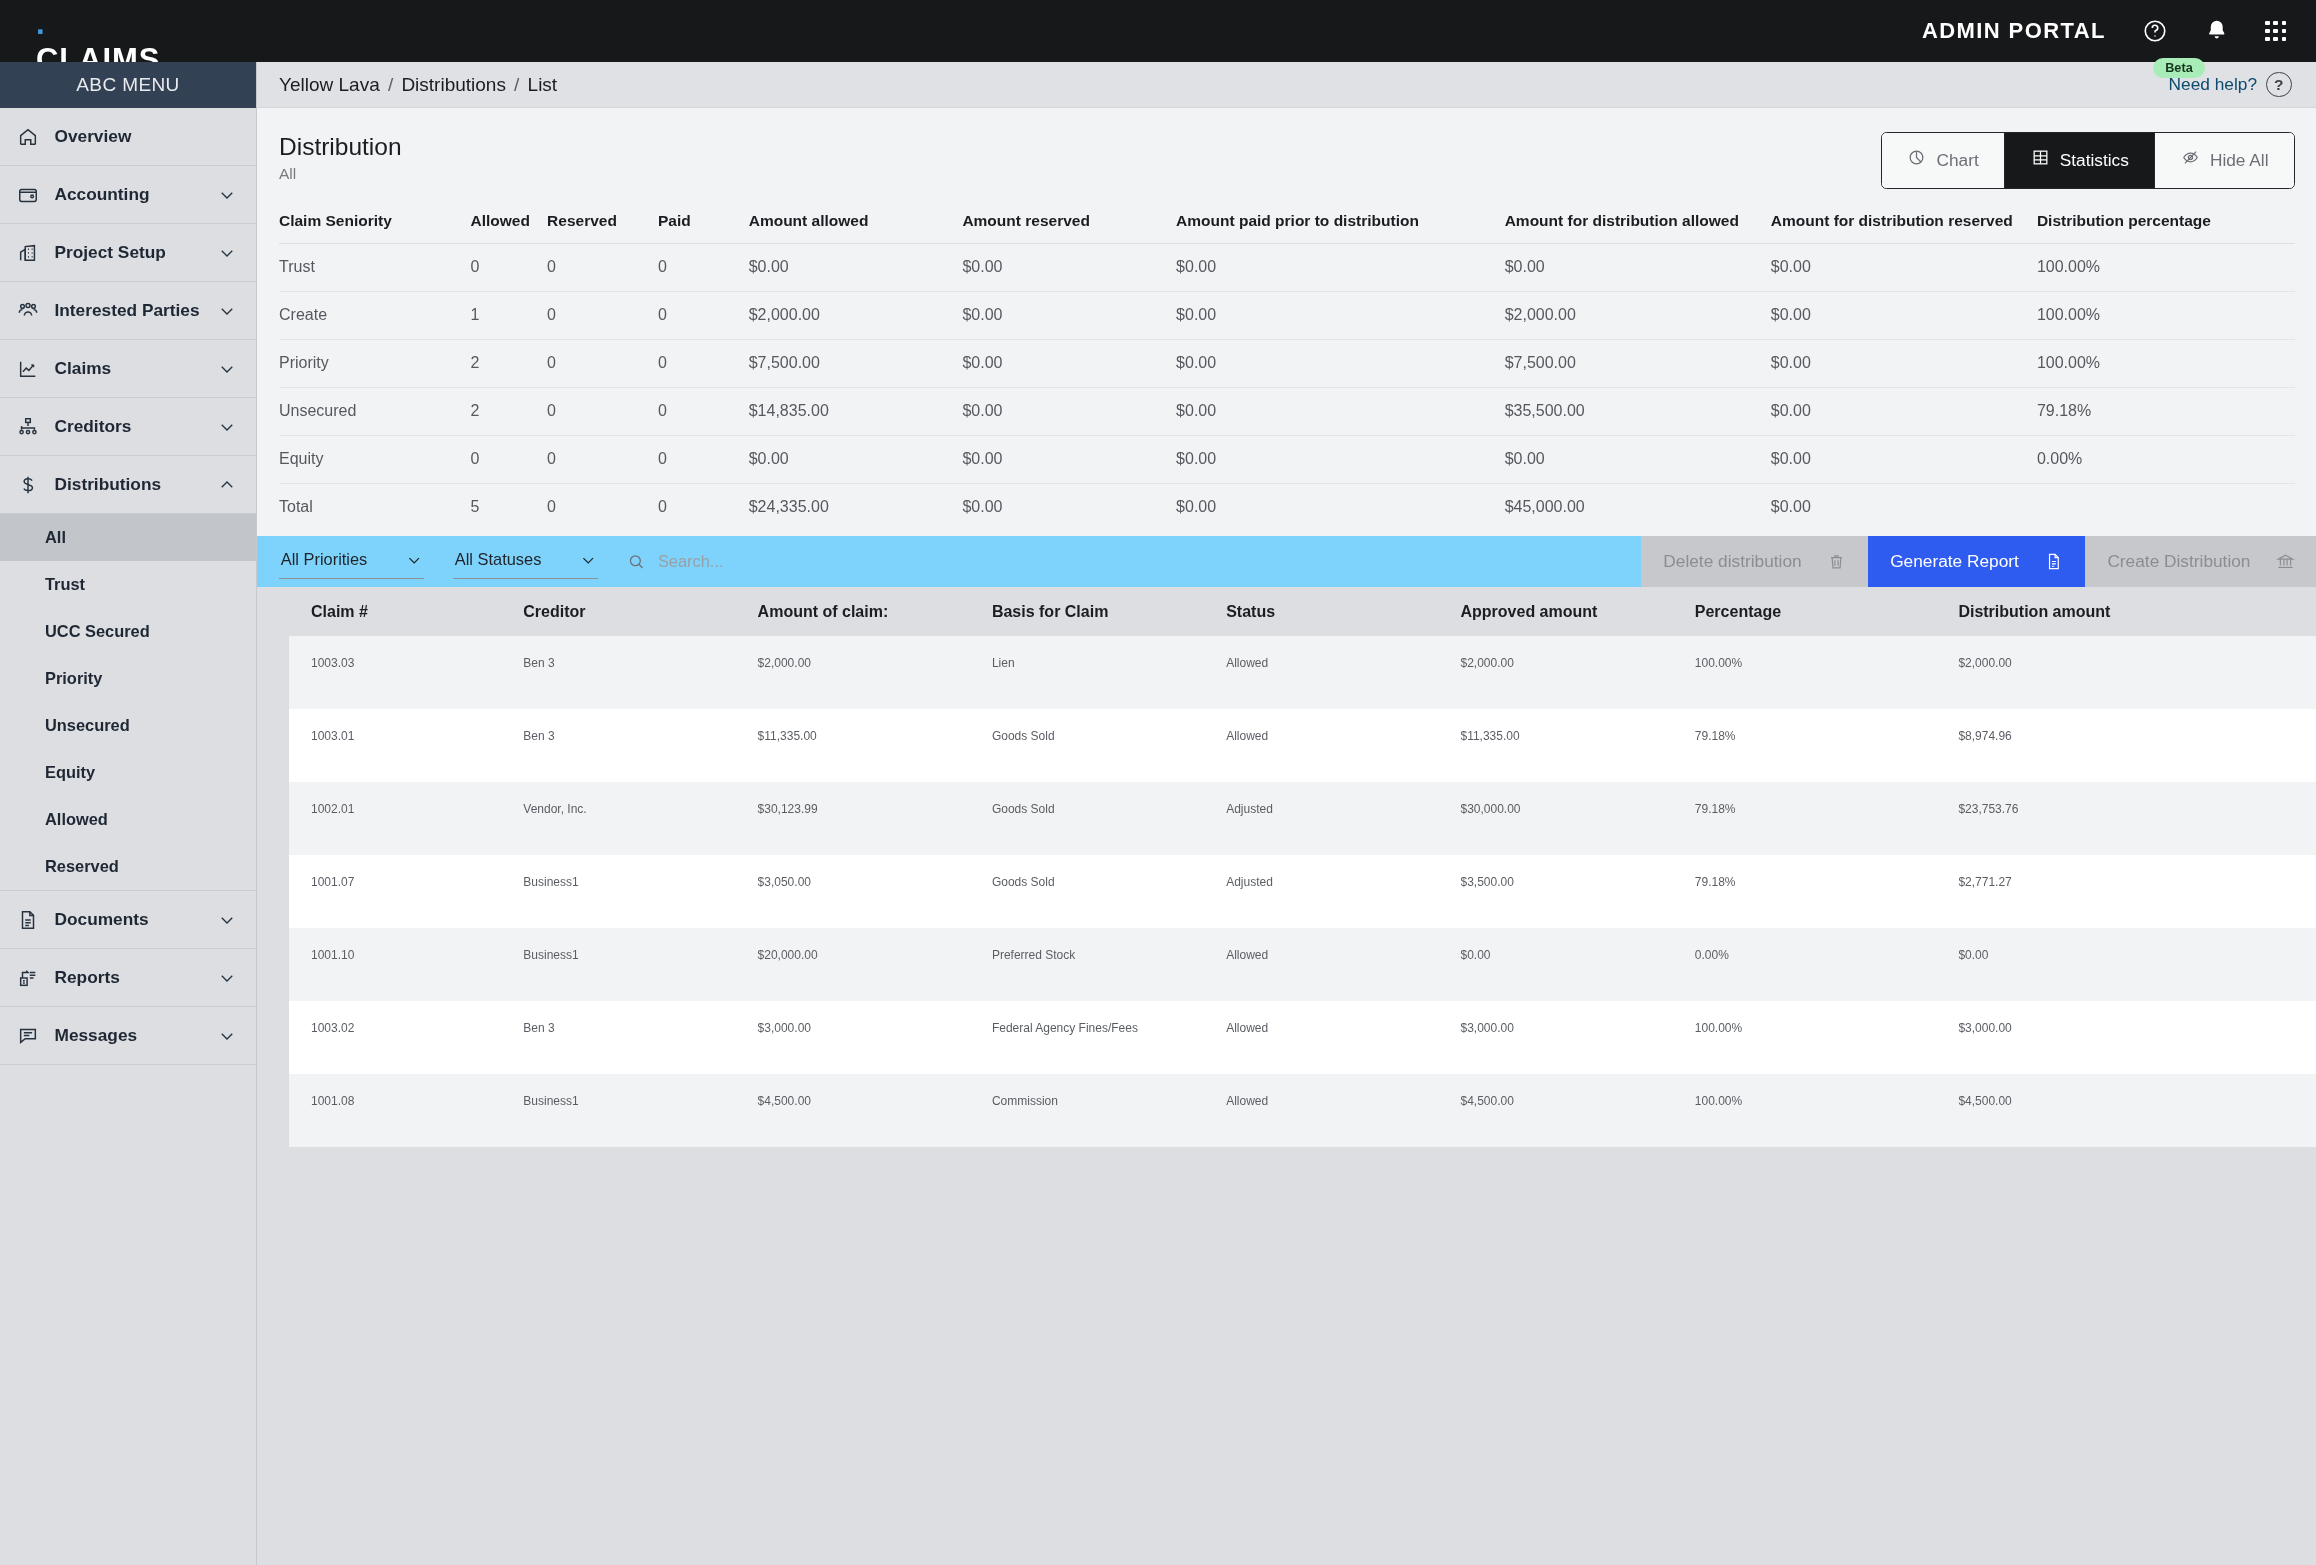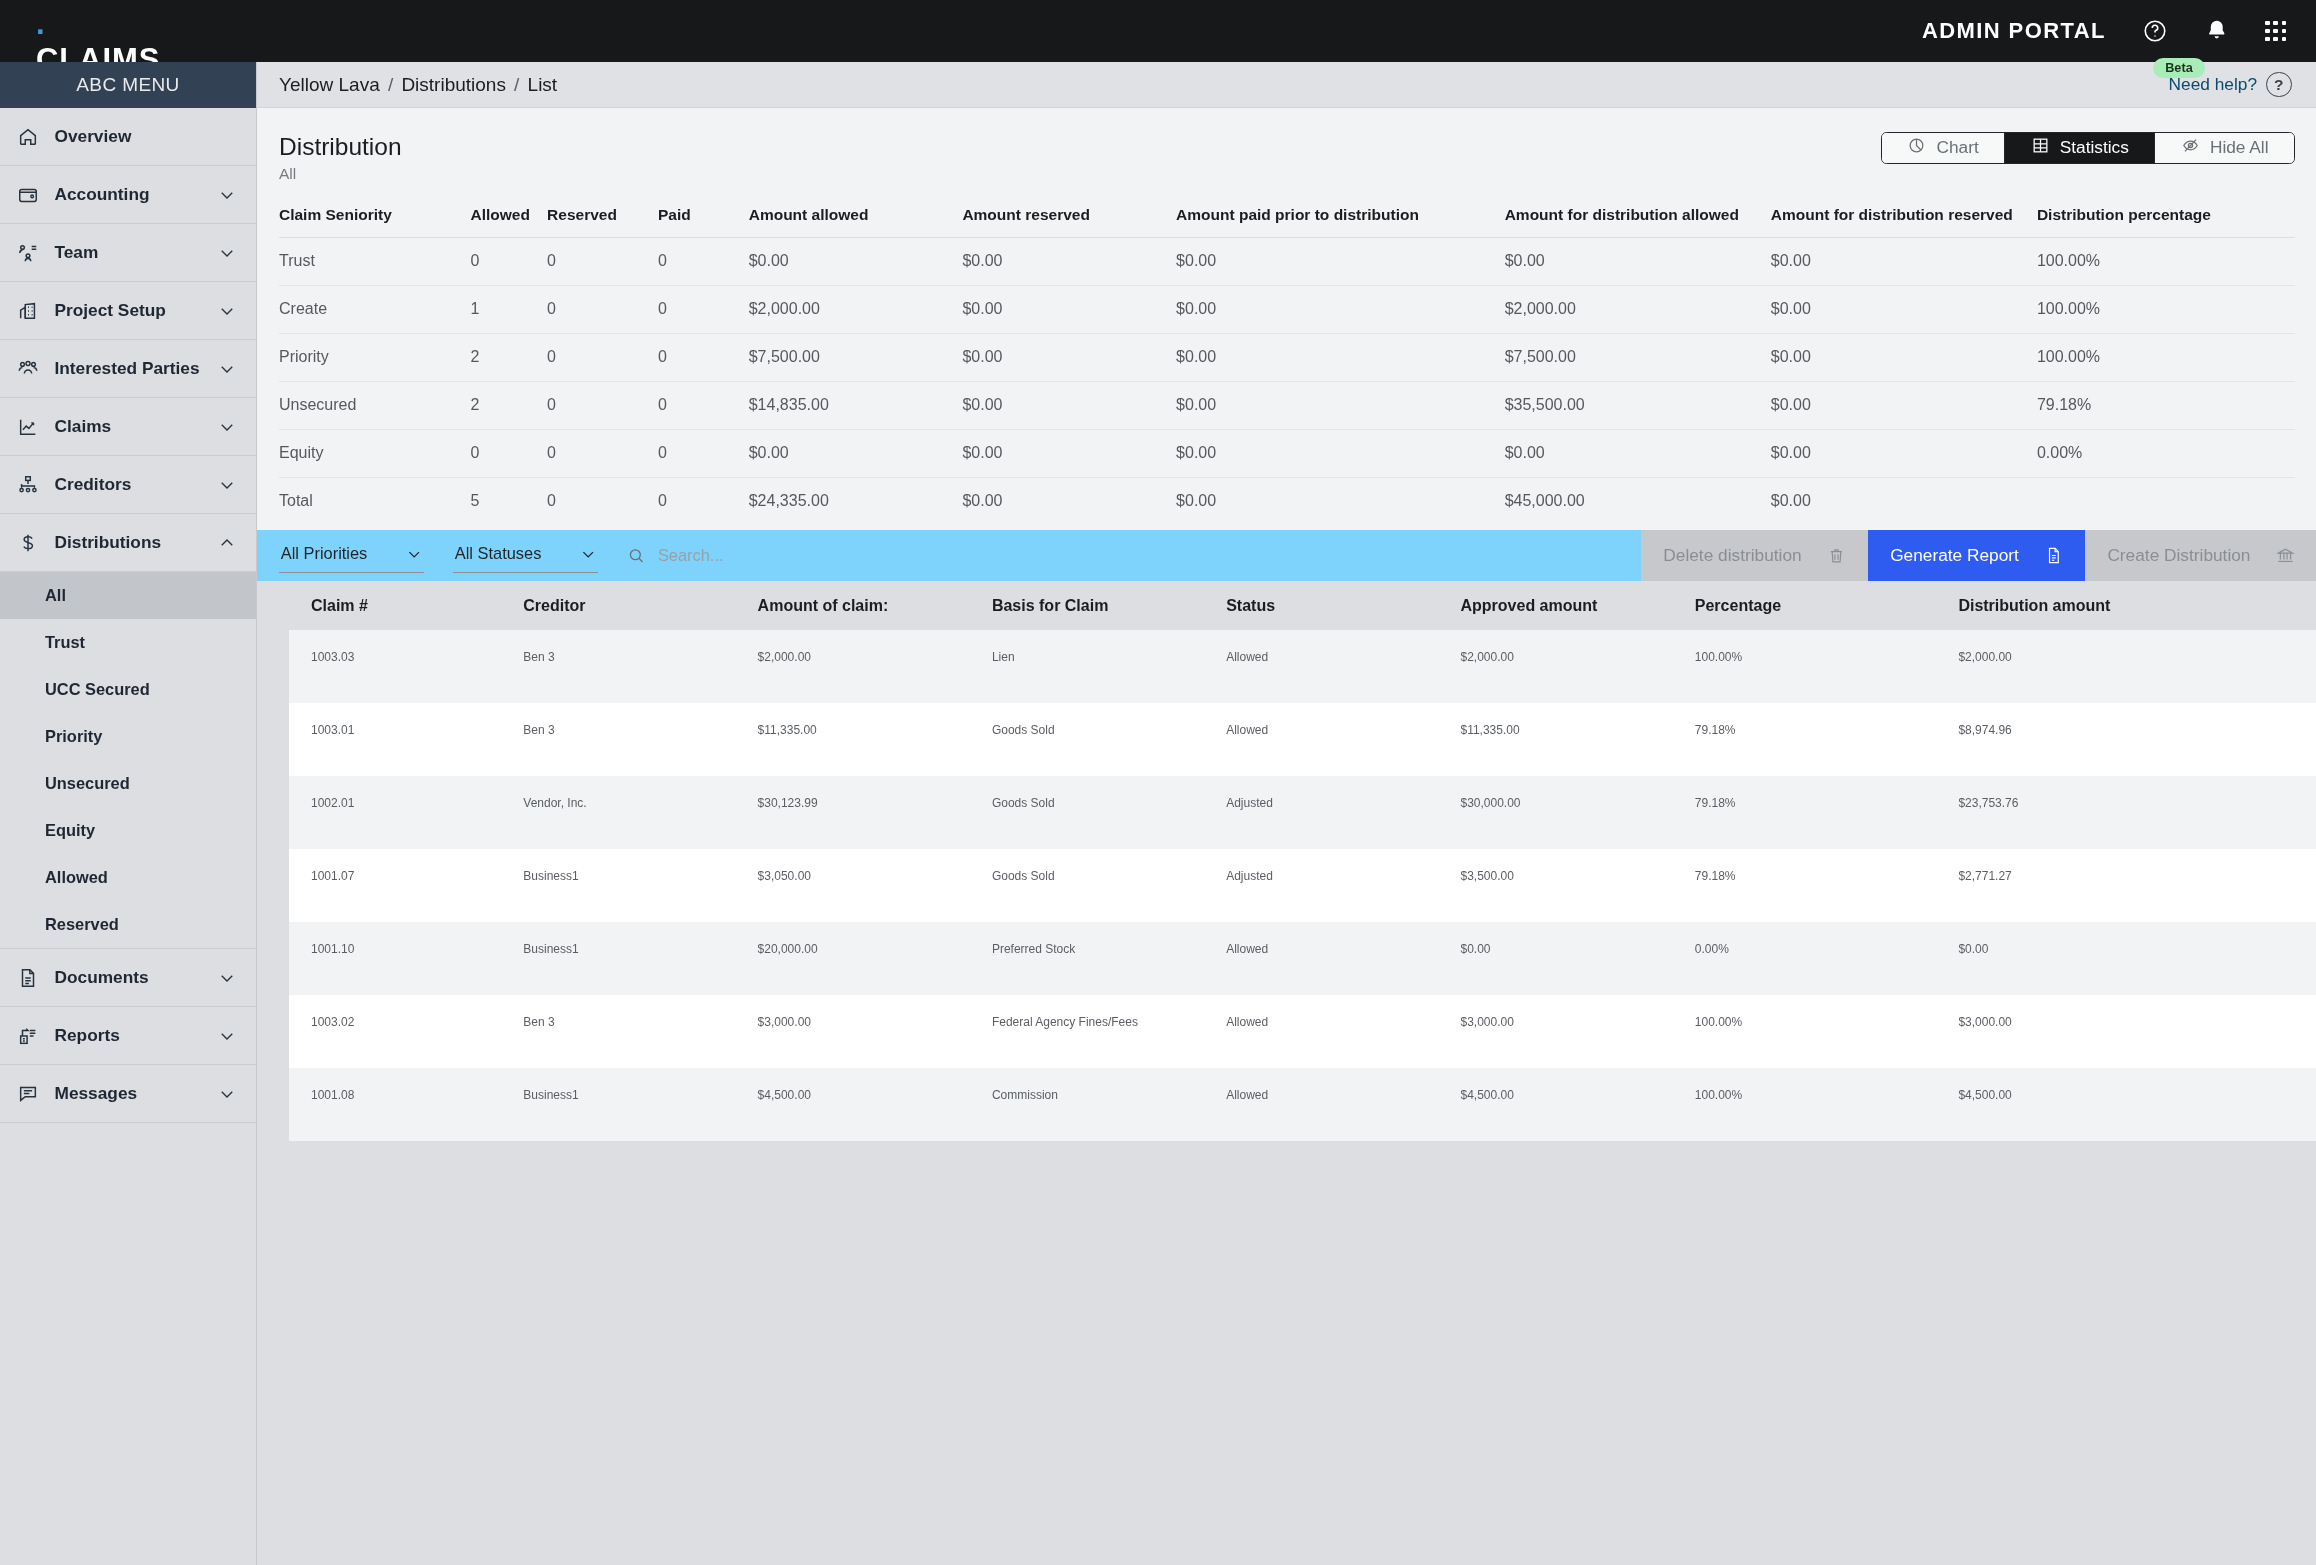--- a/index.html
+++ b/index.html
@@ -72,21 +72,21 @@
   .qmark { width: 25.5px; height: 25.5px; border: 1.8px solid #3d4249; border-radius: 50%;
            display: flex; align-items: center; justify-content: center;
            font-size: 15.5px; color: #3d4249; font-weight: 600; cursor: pointer; }
 
   .content { flex: 1; background: #f2f3f4; display: flex; flex-direction: column; overflow: hidden; }
 
   .page-head { display: flex; align-items: flex-start; justify-content: space-between; padding: 23.6px 22px 11px 22px; }
   .page-title { font-size: 24.5px; color: #1a1d21; font-weight: 400; line-height: 1.2; }
   .page-sub { font-size: 15.5px; color: #777b81; margin-top: 3.6px; }
 
-  .seg { display: flex; border: 0.9px solid #22252a; border-radius: 5.5px; overflow: hidden; height: 32px; }
+  .seg { display: flex; border: 0.9px solid #22252a; border-radius: 5.5px; overflow: hidden; height: 57px; }
   .seg-btn {
     display: flex; align-items: center; gap: 10px; padding: 0 25.5px;
     font-size: 17.3px; background: #f7f8f8; color: #6b7077; cursor: pointer;
     border-right: 0.9px solid #22252a;
   }
   .seg-btn:last-child { border-right: none; }
   .seg-btn.active { background: #17181a; color: #ffffff; }
   .seg-btn svg { width: 19px; height: 19px; fill: none; stroke: currentColor; stroke-width: 1.6; }
 
   
@@ -203,35 +203,20 @@
             <path d="M3 9h18"></path>
             <circle cx="16.5" cy="13.5" r="1.4"></circle>
           </svg>
       </span>
       <span class="nav-label">Accounting</span>
       <span class="chev"><svg viewBox="0 0 24 24">
             <path d="M5 9l7 7 7-7"></path>
           </svg></span>
     </div>
 
-    <div class="nav-item">
-      <span class="nav-ico">
-        <svg viewBox="0 0 24 24">
-            <circle cx="6" cy="6" r="2"></circle>
-            <path d="M3 12c0-1.7 1.3-3 3-3"></path>
-            <circle cx="12" cy="15" r="2"></circle>
-            <path d="M9 21c0-1.7 1.3-3 3-3s3 1.3 3 3"></path>
-            <path d="M16 5h5M16 8h5"></path>
-          </svg>
-      </span>
-      <span class="nav-label">Team</span>
-      <span class="chev"><svg viewBox="0 0 24 24">
-            <path d="M5 9l7 7 7-7"></path>
-          </svg></span>
-    </div>
 
     <div class="nav-item">
       <span class="nav-ico">
         <svg viewBox="0 0 24 24">
             <path d="M4 20V11l5-3v12"></path>
             <path d="M9 20V5l10-1v16z"></path>
             <path d="M12 8h1M16 8h1M12 12h1M16 12h1M12 16h1M16 16h1"></path>
           </svg>
       </span>
       <span class="nav-label">Project Setup</span>

